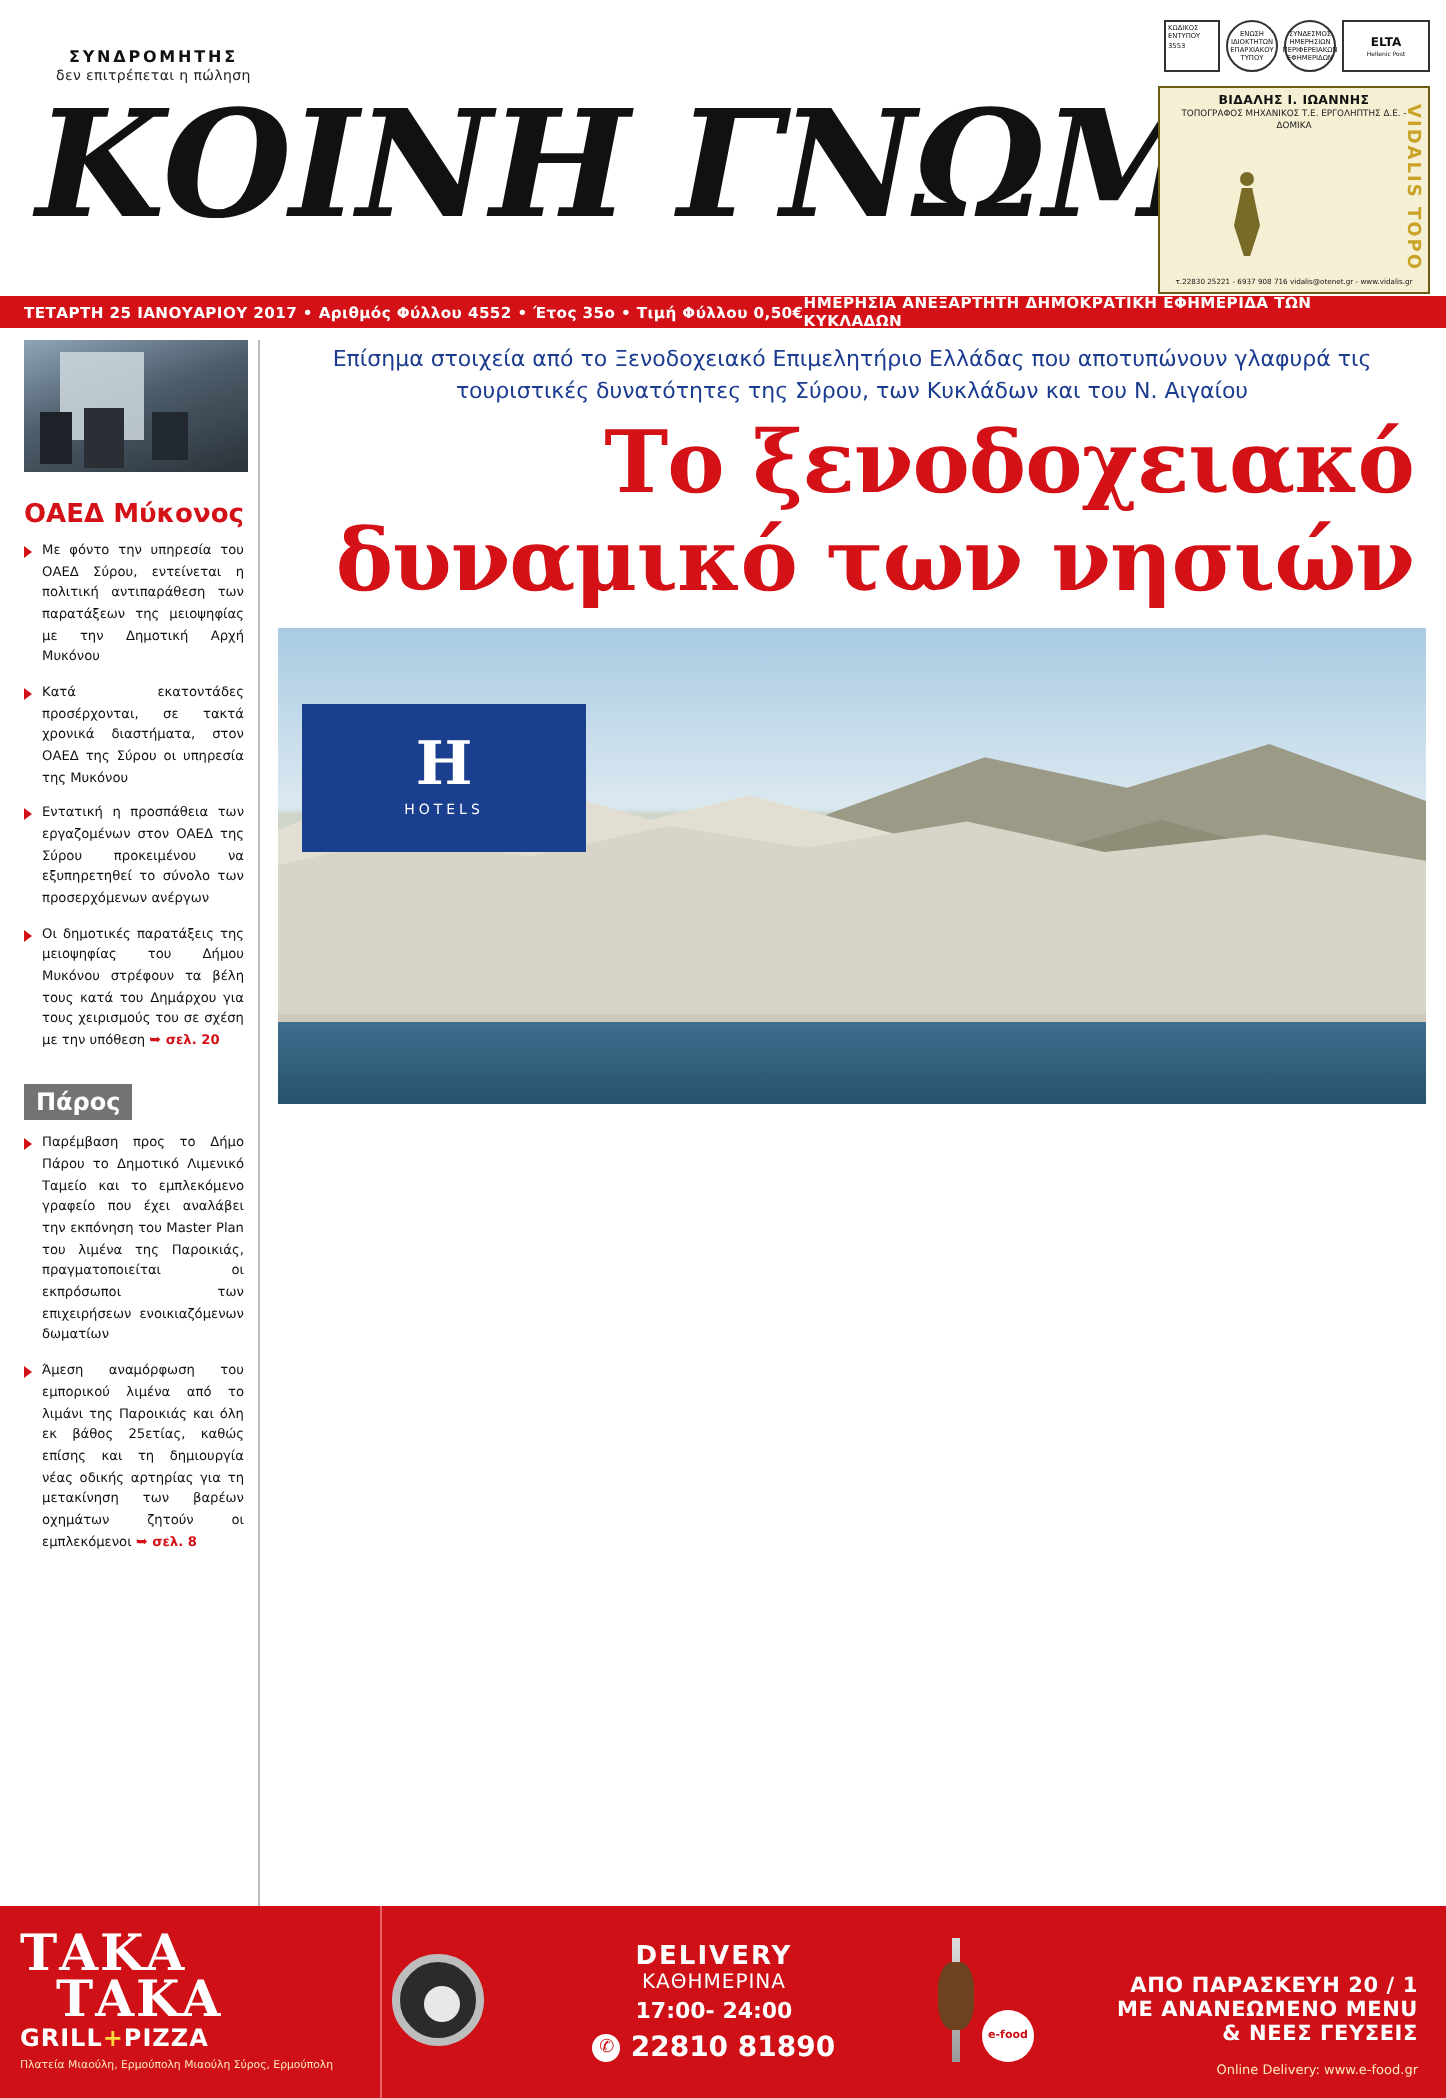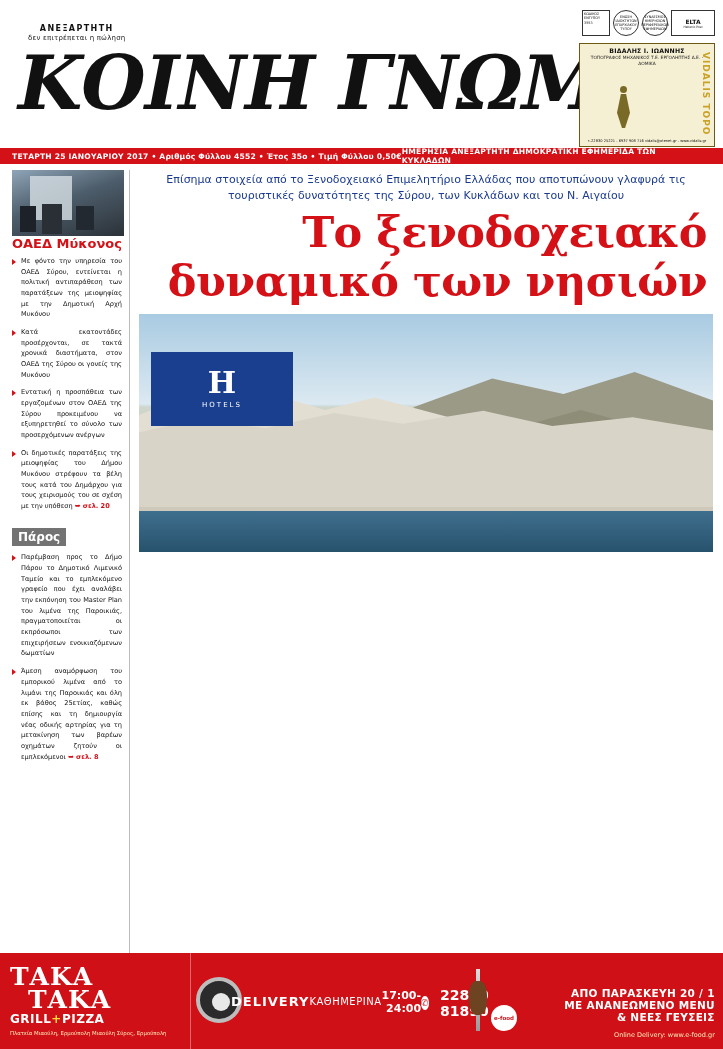--- a/index.html
+++ b/index.html
@@ -173,21 +173,21 @@
     background:#cfd8de; opacity:.85;
   }
   .photo-top .fig1 { position:absolute; left:8px; bottom:4px; width:16px; height:26px; background:#1d2228; }
   .photo-top .fig2 { position:absolute; left:30px; bottom:2px; width:20px; height:30px; background:#2a2f36; }
   .photo-top .fig3 { position:absolute; left:64px; bottom:6px; width:18px; height:24px; background:#232930; }
 
   .sec-head {
     font-size: 13px;
     font-weight: bold;
     color: #d41117;
-    margin: 0 0 5px 0;
+    margin: 14px 0 5px 0;
     font-family: "DejaVu Sans", sans-serif;
   }
   .sec-head-box {
     background: #737373;
     color: #fff;
     font-size: 12px;
     font-weight: bold;
     padding: 2px 6px;
     margin: 9px 0 6px 0;
     display: inline-block;
@@ -368,22 +368,22 @@
   }
   .brand .t3 {
     font-size: 12px; font-weight: bold; letter-spacing: .5px; margin-top: 1px;
   }
   .brand .t3 .plus { color: #ffd83d; }
   .brand .addr {
     font-size: 5.4px; line-height: 1.5; margin-top: 3px; color: #ffe9b8;
   }
   .bottomad .seg.delivery {
     flex: 1 1 auto;
-    text-align: right;
-    display: flex; flex-direction: row; align-items: center; justify-content: center;
+    text-align: left;
+    display: flex; flex-direction: column; align-items: center; justify-content: center;
     border-left: 1px solid #e8666a;
     padding-left: 40px;
   }
   .delivery .d1 { font-size: 13px; font-weight: bold; letter-spacing: 1px; }
   .delivery .d2 { font-size: 10px; font-weight: normal; letter-spacing: .5px; }
   .delivery .d3 { font-size: 11px; font-weight: bold; margin-top: 2px; }
   .delivery .phone {
     display: flex; align-items: center; gap: 5px; margin-top: 4px;
     font-size: 14px; font-weight: bold;
   }
@@ -443,21 +443,21 @@
   }
 </style>
 </head>
 <body>
 
 <div class="page">
 
   <div class="masthead">
 
     <div class="sub-note">
-      <div class="l1">ΑΝΕΞΑΡΤΗΤΗ</div>
+      <div class="l1">ΣΥΝΔΡΟΜΗΤΗΣ</div>
       <div class="l2">δεν επιτρέπεται η πώληση</div>
     </div>
 
     <div class="title-wrap">
       <div class="paper-title">ΚΟΙΝΗ ΓΝΩΜΗ</div>
     </div>
 
     <div class="topright">
       <div class="stamp-row">
         <div class="stamp-box">ΚΩΔΙΚΟΣ ΕΝΤΥΠΟΥ 3553</div>
@@ -495,21 +495,21 @@
         <div class="fig2"></div>
         <div class="fig3"></div>
       </div>
 
       <div class="sec-head">ΟΑΕΔ Μύκονος</div>
 
       <div class="bullet">
         <span>Με φόντο την υπηρεσία του ΟΑΕΔ Σύρου, εντείνεται η πολιτική αντιπαράθεση των παρατάξεων της μειοψηφίας με την Δημοτική Αρχή Μυκόνου</span>
       </div>
       <div class="bullet">
-        <span>Κατά εκατοντάδες προσέρχονται, σε τακτά χρονικά διαστήματα, στον ΟΑΕΔ της Σύρου οι γονείς της Μυκόνου</span>
+        <span>Κατά εκατοντάδες προσέρχονται, σε τακτά χρονικά διαστήματα, στον ΟΑΕΔ της Σύρου οι υπηρεσία της Μυκόνου</span>
       </div>
       <div class="bullet">
         <span>Εντατική η προσπάθεια των εργαζομένων στον ΟΑΕΔ της Σύρου προκειμένου να εξυπηρετηθεί το σύνολο των προσερχόμενων ανέργων</span>
       </div>
       <div class="bullet">
         <span>Οι δημοτικές παρατάξεις της μειοψηφίας του Δήμου Μυκόνου στρέφουν τα βέλη τους κατά του Δημάρχου για τους χειρισμούς του σε σχέση με την υπόθεση</span>
         <span class="pgref"><span class="arrow">➥</span> <span>σελ. 20</span></span>
       </div>
 
       <div class="sec-head-box">Πάρος</div>

